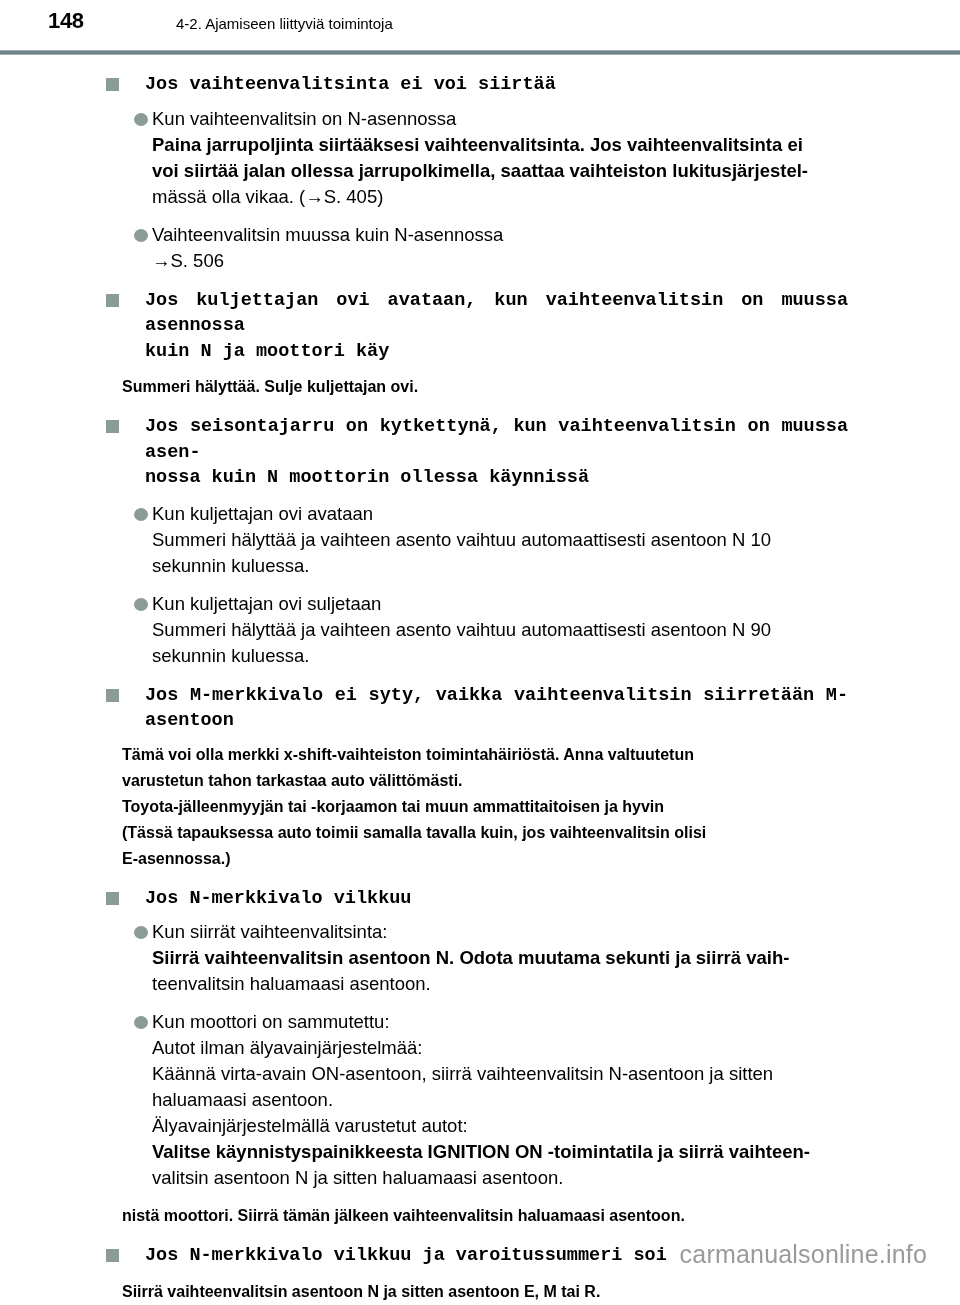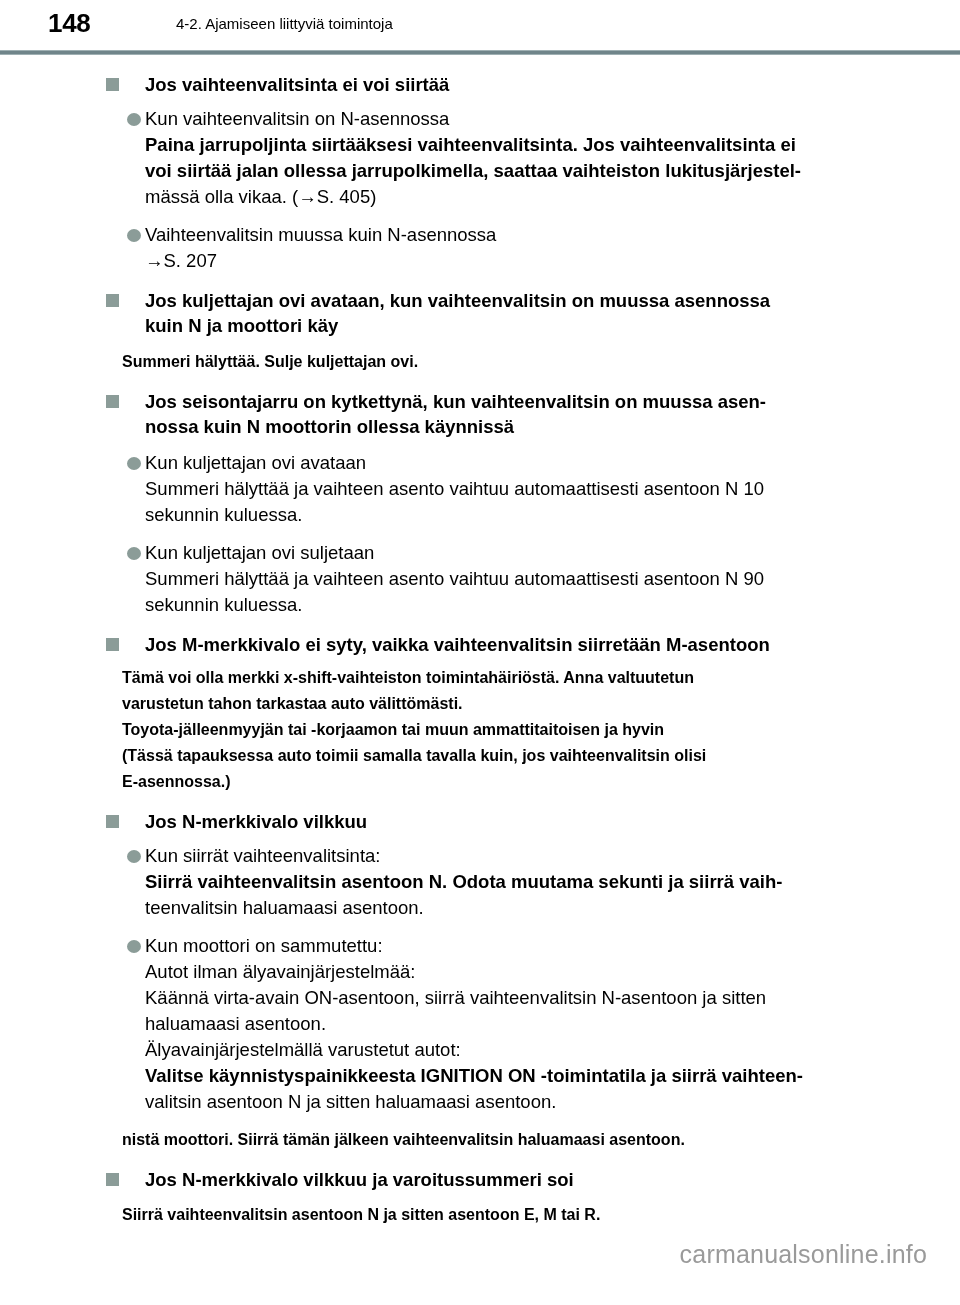--- a/index.html
+++ b/index.html
@@ -18,21 +18,21 @@
 
   
   .page-header {
     position: relative;
     height: 48px;
   }
   .page-number {
     position: absolute;
     left: 48px;
     top: 8px;
-    font-size: 26px;
+    font-size: 22px;
     font-weight: bold;
     letter-spacing: -0.3px;
   }
   .header-title {
     position: absolute;
     left: 176px;
     top: 15px;
     font-size: 15px;
     font-weight: normal;
   }
@@ -59,38 +59,40 @@
   
   .sec-head {
     position: relative;
     margin: 0 0 0 0;
     padding: 0 112px 0 145px;
     font-size: 18.5px;
     font-weight: bold;
     line-height: 25.5px;
     text-align: justify;
     text-justify: inter-word;
+    font-family: Liberation Mono, monospace;
   }
   .sec-head .sq {
     position: absolute;
     left: 106px;
     top: 6px;
     width: 13px;
     height: 13px;
     background: #8b9c98;
     display: inline-block;
   }
   .sec-head > span.txt { display: block; }
 
   
   .item {
     position: relative;
     padding: 0 110px 0 145px;
     font-size: 18.5px;
     line-height: 26px;
+    margin-left: 7px;
   }
   .item .dot {
     position: absolute;
     left: 127px;
     top: 7px;
     width: 14px;
     height: 13px;
     border-radius: 50%;
     background: #8b9c98;
   }
@@ -153,21 +155,21 @@
     <span class="line">Kun vaihteenvalitsin on N-asennossa</span>
     <span class="line just">Paina jarrupoljinta siirtääksesi vaihteenvalitsinta. Jos vaihteenvalitsinta ei</span>
     <span class="line just">voi siirtää jalan ollessa jarrupolkimella, saattaa vaihteiston lukitusjärjestel-</span>
     <span class="line">mässä olla vikaa. (→S. 405)</span>
   </div>
   <div class="sp-12"></div>
 
   <div class="item">
     <span class="dot"></span>
     <span class="line">Vaihteenvalitsin muussa kuin N-asennossa</span>
-    <span class="line">→S. 207</span>
+    <span class="line">→S. 506</span>
   </div>
   <div class="sp-14"></div>
 
   <div class="sec-head">
     <span class="sq"></span>
     <span class="txt just" style="text-align:justify">Jos kuljettajan ovi avataan, kun vaihteenvalitsin on muussa asennossa</span>
     <span class="txt">kuin N ja moottori käy</span>
   </div>
   <div class="sp-10"></div>
 

